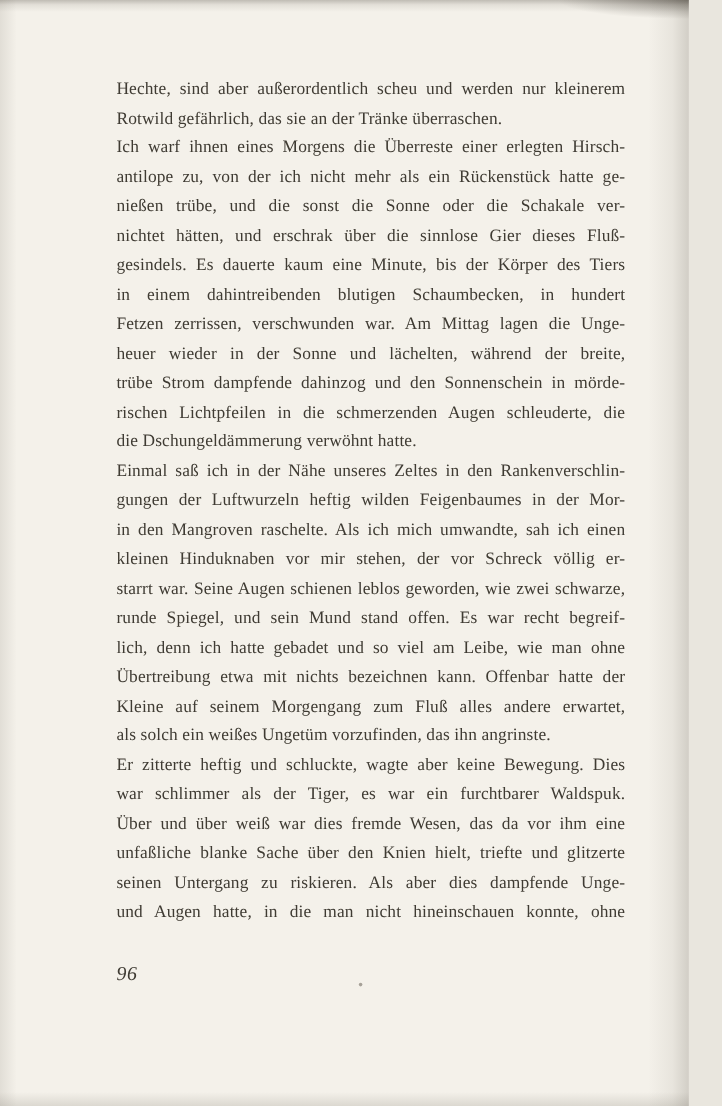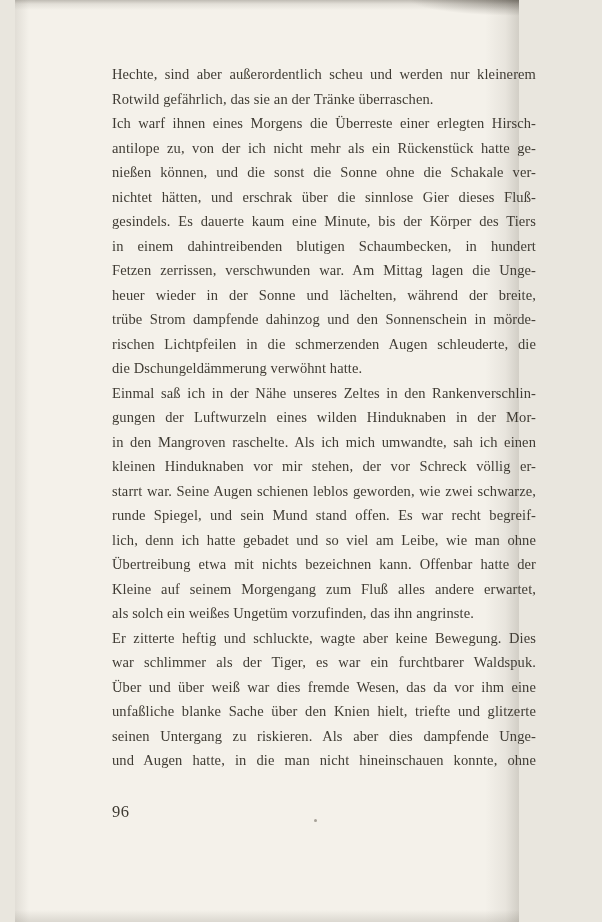--- a/index.html
+++ b/index.html
@@ -9,24 +9,23 @@
     height: 922px;
     overflow: hidden;
   }
   body {
     font-family: "Liberation Serif", "DejaVu Serif", serif;
     background: #e9e6de;
   }
   .scan-page {
     position: absolute;
     inset: 0;
-    width: 504px;
+    width: 574px;
     height: 922px;
     background: var(--paper, #f4f1ea);
-    margin-left: 15px;
   }
   
   .edge-top {
     position: absolute;
     top: 0; left: 0; right: 0;
     height: 10px;
     background: linear-gradient(180deg, rgba(70,64,54,0.30) 0%, rgba(70,64,54,0.10) 40%, rgba(70,64,54,0) 100%);
     pointer-events: none;
   }
   .edge-right {
@@ -78,20 +77,21 @@
     text-align: left;
     text-align-last: left;
   }
   .page-number {
     position: absolute;
     left: 97px;
     top: 802px;
     font-size: 16.5px;
     color: var(--ink, #3f3b33);
     letter-spacing: 0.5px;
+    font-style: italic;
   }
   .ink-speck {
     position: absolute;
     left: 299px;
     top: 819px;
     width: 3px;
     height: 3px;
     border-radius: 50%;
     background: rgba(70,64,54,0.45);
     pointer-events: none;
@@ -105,31 +105,31 @@
   <div class="edge-left"></div>
   <div class="edge-right"></div>
   <div class="edge-bottom"></div>
   <div class="corner-shadow-tr"></div>
 
   <div class="text-block">
       <div class="line">Hechte, sind aber außerordentlich scheu und werden nur kleinerem</div>
       <div class="line line-last">Rotwild gefährlich, das sie an der Tränke überraschen.</div>
       <div class="line">Ich warf ihnen eines Morgens die Überreste einer erlegten Hirsch-</div>
       <div class="line">antilope zu, von der ich nicht mehr als ein Rückenstück hatte ge-</div>
-      <div class="line">nießen können, und die sonst die Sonne ohne die Schakale ver-</div>
+      <div class="line">nießen trübe, und die sonst die Sonne oder die Schakale ver-</div>
       <div class="line">nichtet hätten, und erschrak über die sinnlose Gier dieses Fluß-</div>
       <div class="line">gesindels. Es dauerte kaum eine Minute, bis der Körper des Tiers</div>
       <div class="line">in einem dahintreibenden blutigen Schaumbecken, in hundert</div>
       <div class="line">Fetzen zerrissen, verschwunden war. Am Mittag lagen die Unge-</div>
       <div class="line">heuer wieder in der Sonne und lächelten, während der breite,</div>
       <div class="line">trübe Strom dampfende dahinzog und den Sonnenschein in mörde-</div>
       <div class="line">rischen Lichtpfeilen in die schmerzenden Augen schleuderte, die</div>
       <div class="line line-last">die Dschungeldämmerung verwöhnt hatte.</div>
       <div class="line">Einmal saß ich in der Nähe unseres Zeltes in den Rankenverschlin-</div>
-      <div class="line">gungen der Luftwurzeln eines wilden Hinduknaben in der Mor-</div>
+      <div class="line">gungen der Luftwurzeln heftig wilden Feigenbaumes in der Mor-</div>
       <div class="line">in den Mangroven raschelte. Als ich mich umwandte, sah ich einen</div>
       <div class="line">kleinen Hinduknaben vor mir stehen, der vor Schreck völlig er-</div>
       <div class="line">starrt war. Seine Augen schienen leblos geworden, wie zwei schwarze,</div>
       <div class="line">runde Spiegel, und sein Mund stand offen. Es war recht begreif-</div>
       <div class="line">lich, denn ich hatte gebadet und so viel am Leibe, wie man ohne</div>
       <div class="line">Übertreibung etwa mit nichts bezeichnen kann. Offenbar hatte der</div>
       <div class="line">Kleine auf seinem Morgengang zum Fluß alles andere erwartet,</div>
       <div class="line line-last">als solch ein weißes Ungetüm vorzufinden, das ihn angrinste.</div>
       <div class="line">Er zitterte heftig und schluckte, wagte aber keine Bewegung. Dies</div>
       <div class="line">war schlimmer als der Tiger, es war ein furchtbarer Waldspuk.</div>

